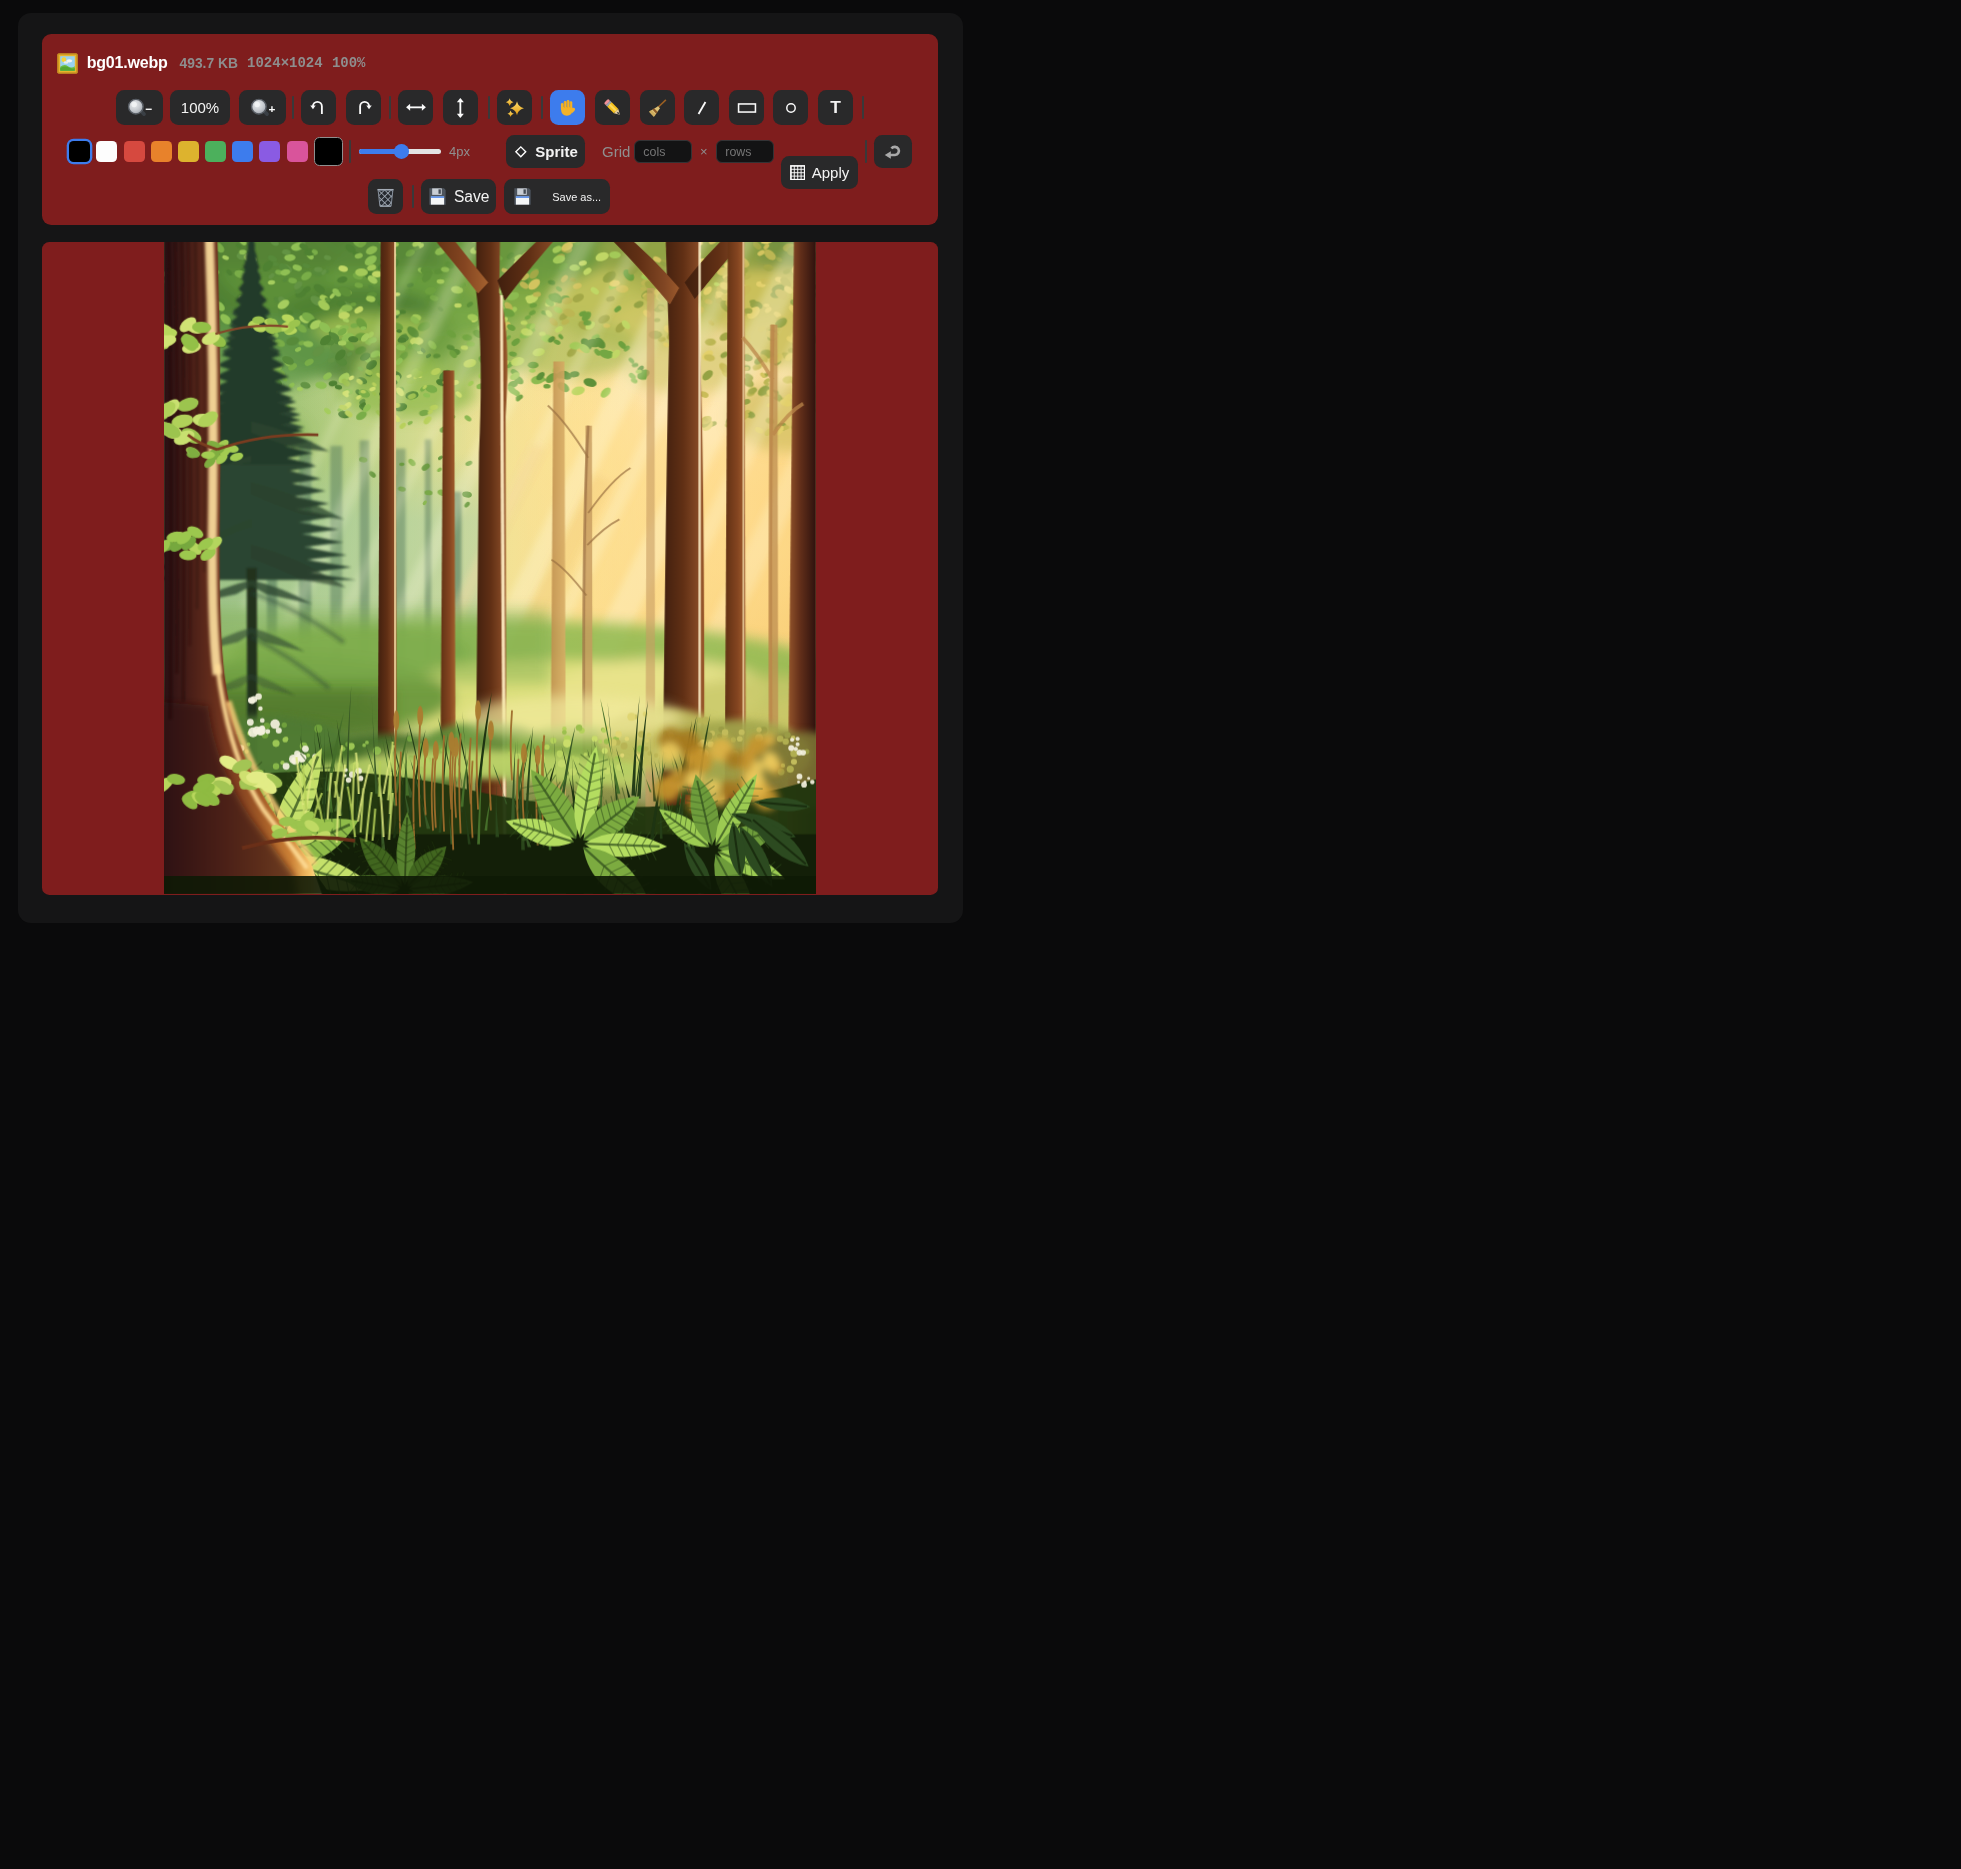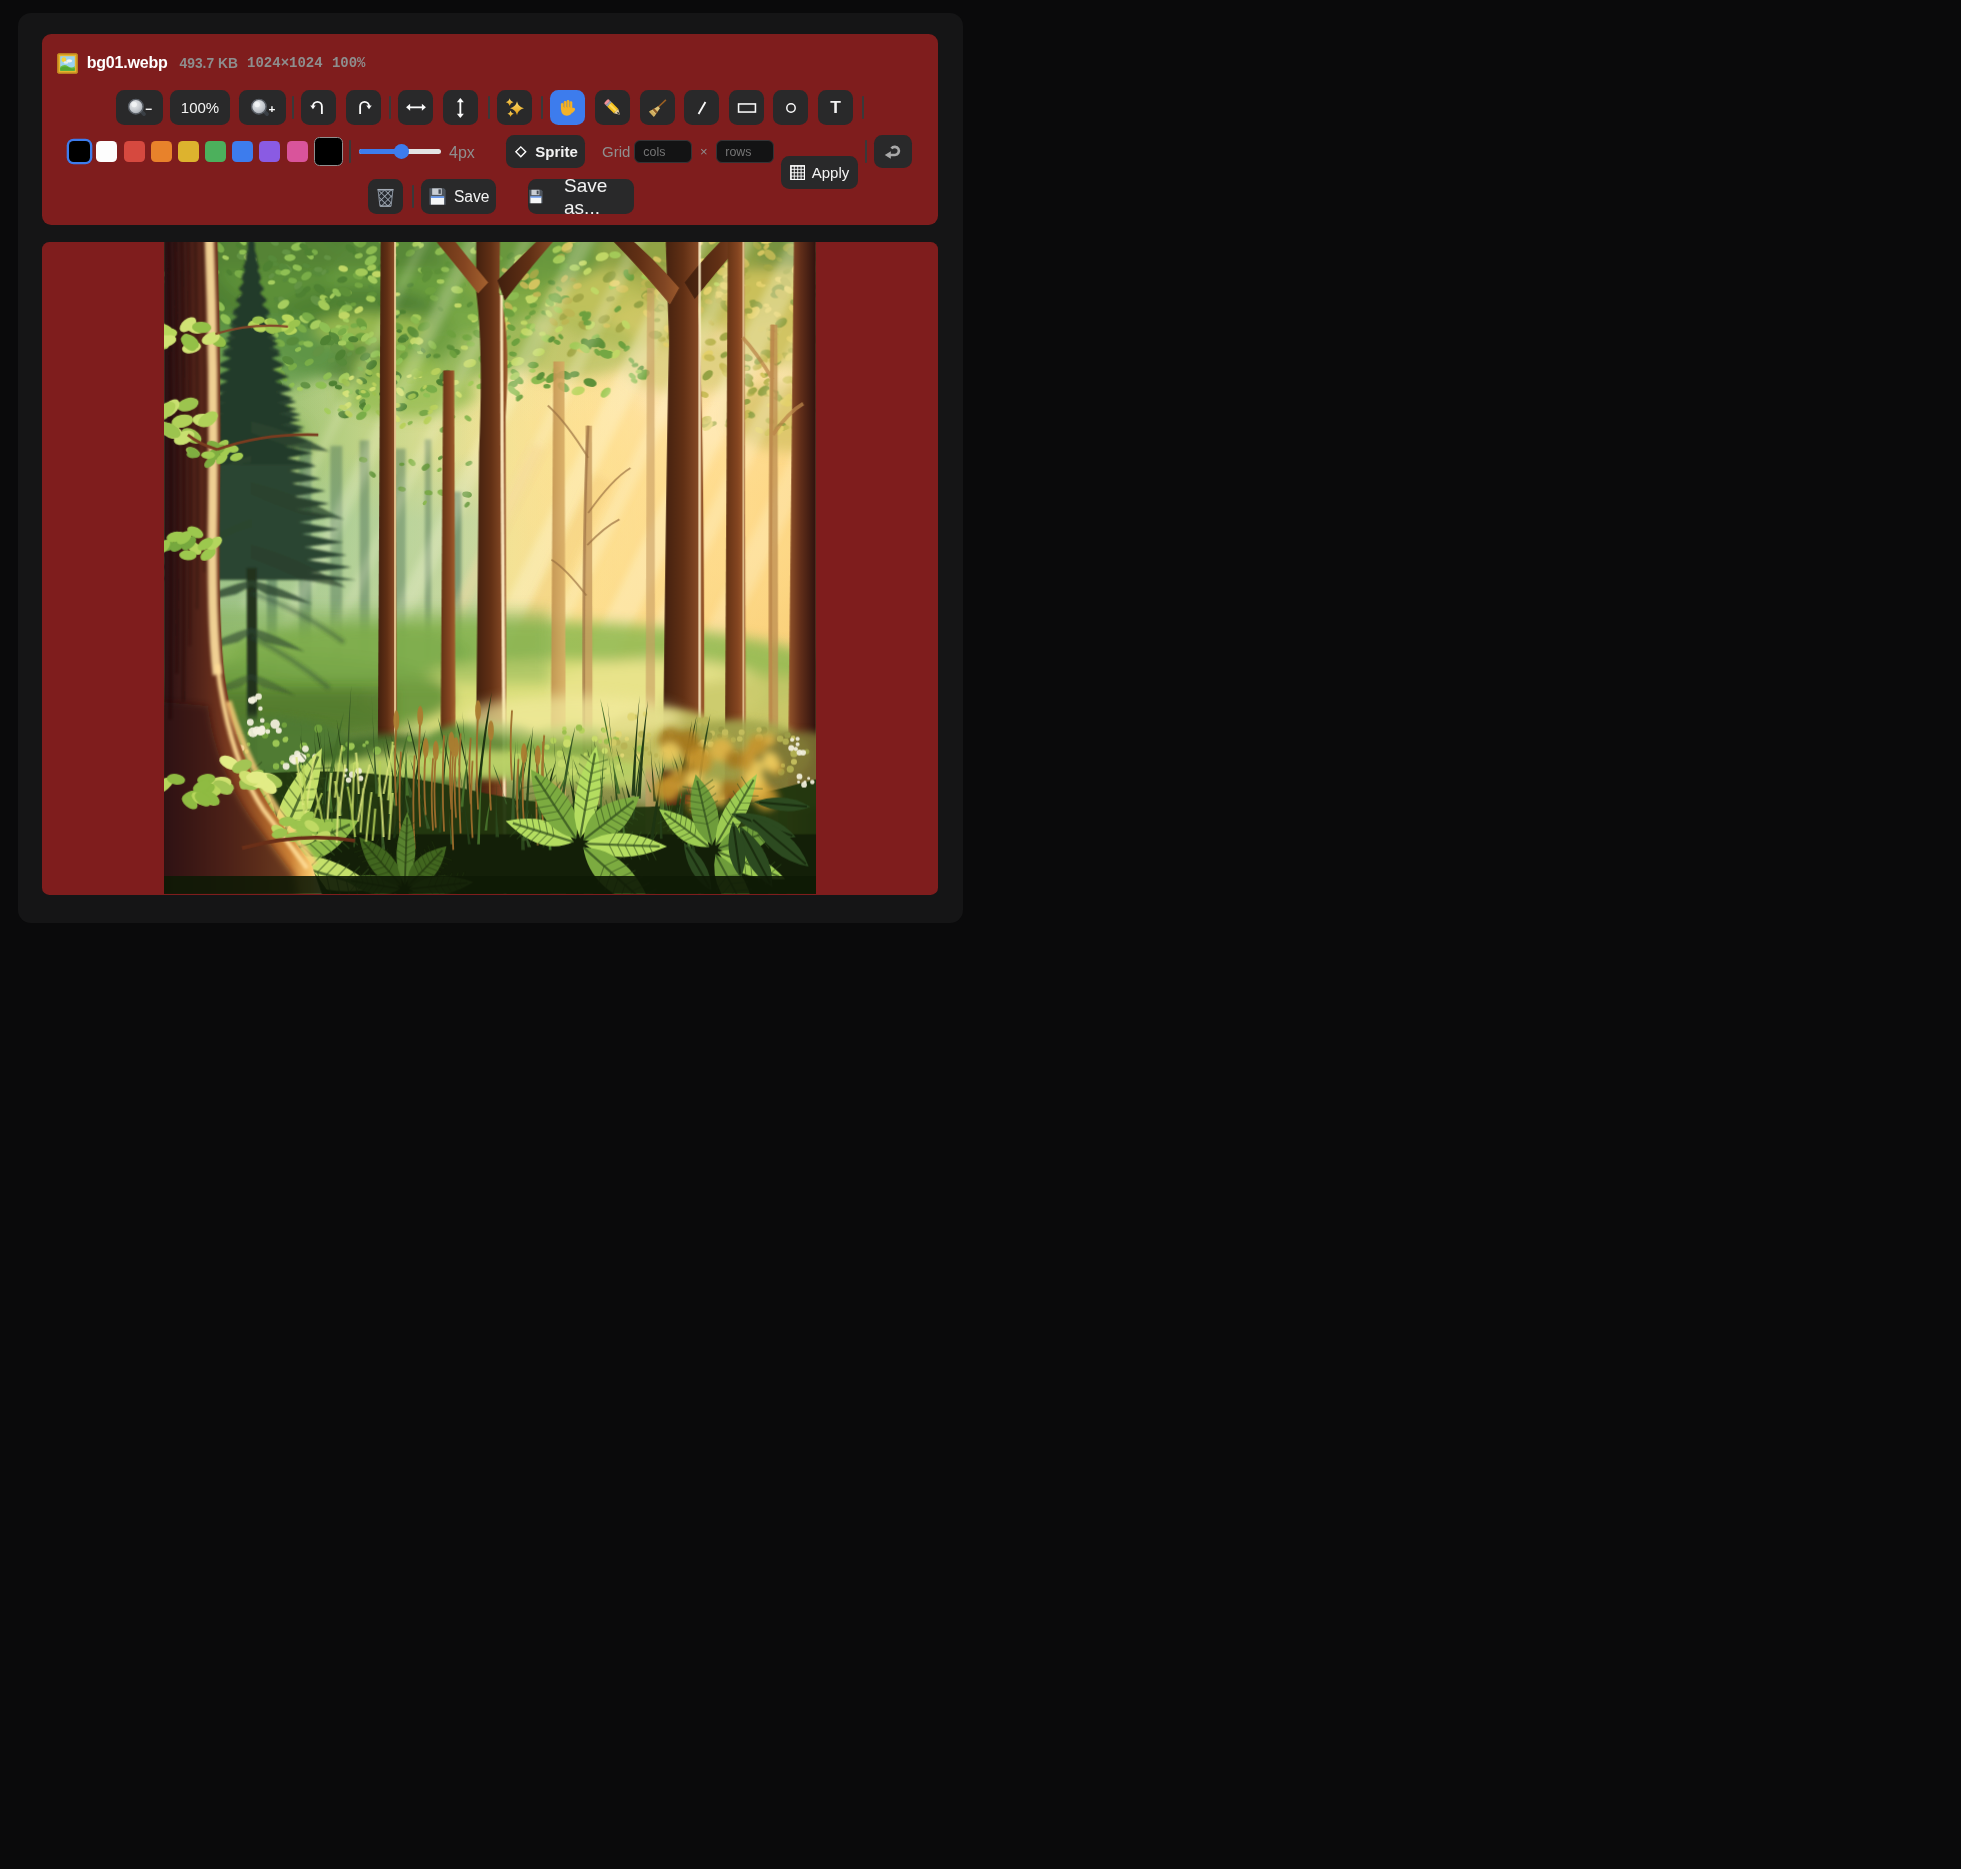--- a/index.html
+++ b/index.html
@@ -189,21 +189,21 @@
     <div class="sw" style="left:163px; background:#4cb05c;"></div>
     <div class="sw" style="left:190px; background:#3d7ced;"></div>
     <div class="sw" style="left:217px; background:#8a5be3;"></div>
     <div class="sw" style="left:245px; background:#d9549b;"></div>
     <div style="position:absolute; left:272px; top:103px; width:29px; height:29px; background:#000; border:1.4px solid #8f8f8f; border-radius:5.5px;"></div>
     <div class="sep r2sep" style="left:307px;"></div>
 
     <div style="position:absolute; left:317px; top:115px; width:82px; height:5px; background:#e3e3e3; border-radius:2.8px;"></div>
     <div style="position:absolute; left:317px; top:115px; width:42px; height:5px; background:#3d7ced; border-radius:2.8px;"></div>
     <div style="position:absolute; left:352px; top:110px; width:14.7px; height:14.7px; background:#3d7ced; border-radius:50%;"></div>
-    <div class="lbl" style="left:407px; top:110px; font-size:16px;">4px</div>
+    <div class="lbl" style="left:407px; top:110px; font-size:13px;">4px</div>
 
     <div class="btn btn2" style="left:464px; width:79px; font-size:15px;font-weight:bold;" id="sprite">
         <svg width="15.6" height="15.6" viewBox="0 0 17 17" style="margin-right:6.4px">
           <rect x="4.7" y="4.7" width="7.6" height="7.6" transform="rotate(45 8.5 8.5)" fill="none" stroke="#fff" stroke-width="1.5"></rect>
         </svg>
         <span>Sprite</span>
       </div>
     <div class="lbl" style="left:560px; top:109px; font-size:15px;text-align:center;">Grid</div>
     <div class="inp" style="left:592px;">cols</div>
     <div class="lbl" style="left:658px; top:110px; font-size:13px;">×</div>
@@ -254,21 +254,21 @@
     <div class="btn btn3" style="left:379px; width:75px; font-size:15.6px;" id="save">
         <svg width="19" height="19" viewBox="0 0 21 21" style="margin-right:7.3px">
   <path d="M1.5 1.5 L17.6 1.5 L19.5 3.4 L19.5 19.5 L1.5 19.5 Z" fill="#4e555e"></path>
   <rect x="4.6" y="1.5" width="10.6" height="7.2" fill="#c9ced4"></rect>
   <rect x="11.6" y="2.6" width="2.6" height="4.9" fill="#454c55"></rect>
   <rect x="3.2" y="10.4" width="14.6" height="9.1" fill="#f4f6f7"></rect>
   <rect x="3.2" y="10.4" width="14.6" height="1.5" fill="#3e7eeb"></rect>
 </svg>
         <span>Save</span>
       </div>
-    <div class="btn btn3" style="left:486px; width:106px; font-size:19px;gap:13px;" id="saveas">
+    <div class="btn btn3" style="left:462px; width:106px; font-size:11px;gap:13px;" id="saveas">
         <svg width="19" height="19" viewBox="0 0 21 21" style="margin-right:7.3px">
   <path d="M1.5 1.5 L17.6 1.5 L19.5 3.4 L19.5 19.5 L1.5 19.5 Z" fill="#4e555e"></path>
   <rect x="4.6" y="1.5" width="10.6" height="7.2" fill="#c9ced4"></rect>
   <rect x="11.6" y="2.6" width="2.6" height="4.9" fill="#454c55"></rect>
   <rect x="3.2" y="10.4" width="14.6" height="9.1" fill="#f4f6f7"></rect>
   <rect x="3.2" y="10.4" width="14.6" height="1.5" fill="#3e7eeb"></rect>
 </svg>
         <span>Save as...</span>
       </div>
   </div>

